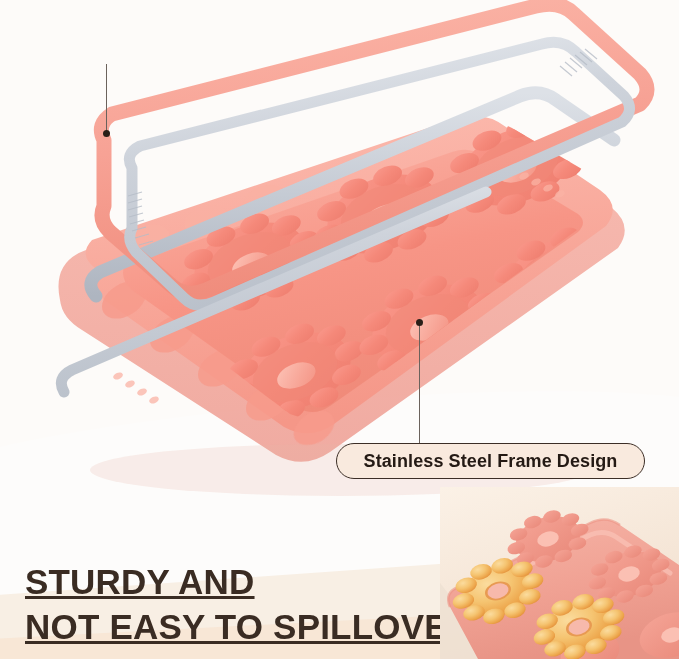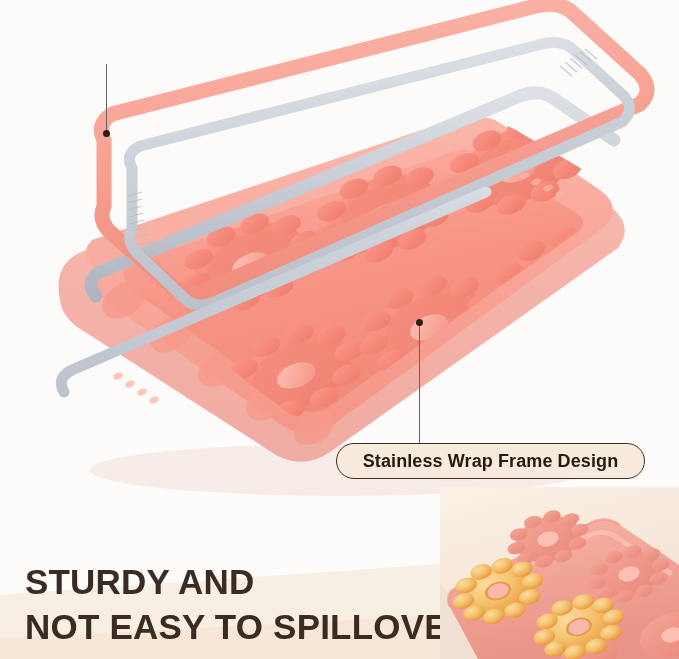--- a/index.html
+++ b/index.html
@@ -101,20 +101,21 @@
 
   
   #headline {
     position: absolute;
     left: 25px; top: 559px;
     color: #3a2c23;
     font-size: 35px;
     font-weight: 700;
     line-height: 45px;
     letter-spacing: .2px;
+    text-decoration: underline;
   }
   #headline div { white-space: nowrap; }
 
   
   #inset-photo {
     position: absolute;
     left: 440px; top: 487px;
     width: 239px; height: 172px;
     overflow: hidden;
   }
@@ -424,21 +425,21 @@
 
       <ellipse cx="340" cy="470" rx="250" ry="26" fill="#e8b7a8" opacity="0.22"></ellipse>
     </svg>
   </div>
 
   <div class="leader-line" id="leader-1"></div>
   <div class="leader-dot" id="dot-1"></div>
 
   <div class="leader-line" id="leader-2"></div>
   <div class="leader-dot" id="dot-2"></div>
-  <div class="callout-pill" id="pill-steel-frame">Stainless Wrap Frame Design</div>
+  <div class="callout-pill" id="pill-steel-frame">Stainless Steel Frame Design</div>
 
   <div id="headline">
     <div>STURDY AND</div>
     <div>NOT EASY TO SPILLOVER</div>
   </div>
 
   <div id="inset-photo">
     <svg width="239" height="172" viewBox="0 0 239 172" xmlns="http://www.w3.org/2000/svg">
       <defs>
         <linearGradient id="insetSurf" x1="0" y1="0" x2="0.4" y2="1">

